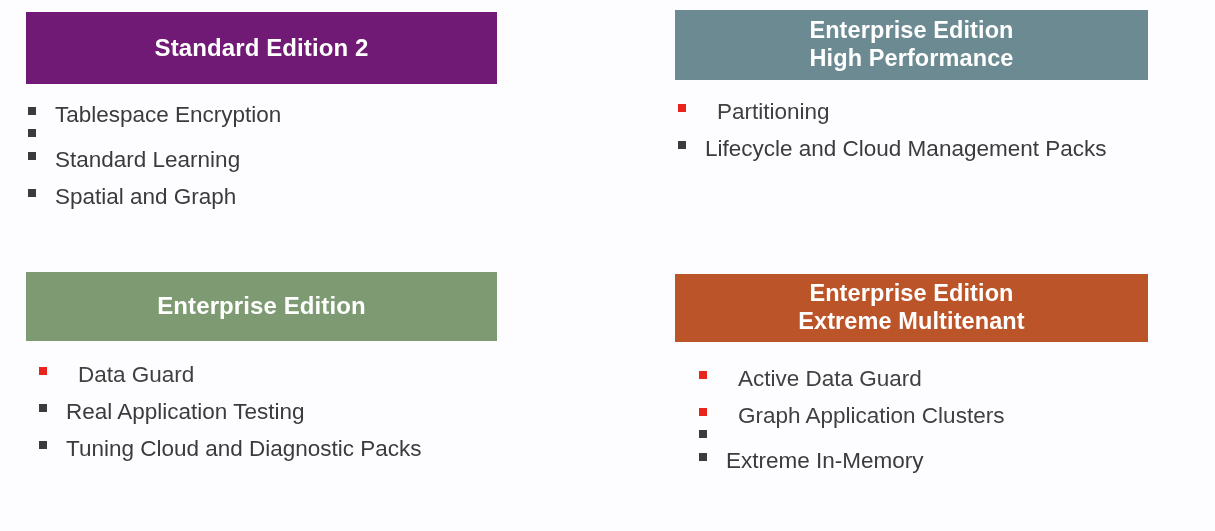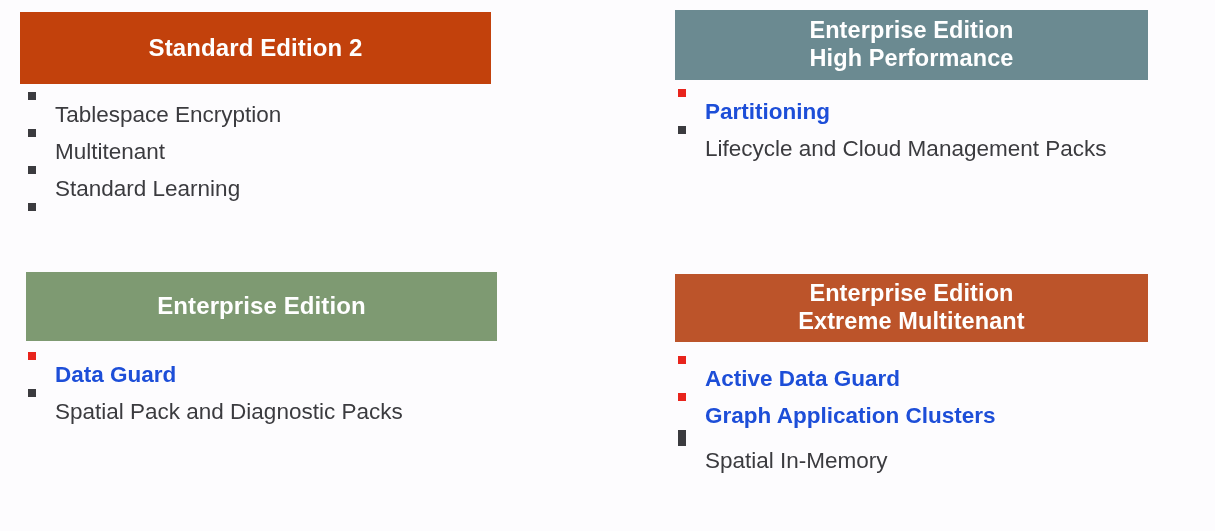--- a/index.html
+++ b/index.html
@@ -43,21 +43,21 @@
   }
 
   .feature-list {
     list-style: none;
     margin: 0;
     padding: 0;
   }
 
   .feature-item {
     display: flex;
-    align-items: flex-start;
+    align-items: center;
     color: #3b3b3f;
     font-size: 22.5px;
     line-height: 37px;
     white-space: nowrap;
   }
 
   .feature-item .bullet {
     display: inline-block;
     width: 8px;
     height: 8px;
@@ -65,34 +65,35 @@
     flex: 0 0 auto;
     position: relative;
     top: -4px;
   }
 
   .feature-item .label {
     display: inline-block;
   }
 
   .feature-item.highlight {
-    color: #1d4ed8;
-    font-weight: bold;
+    color: #404040;
+    font-weight: normal;
+    gap: 12px;
   }
   .feature-item.highlight .bullet {
     background: #e8241c;
   }
 
   
   #panel-standard-edition-2 { left: 0px; top: 0px; width: 600px; }
   #panel-standard-edition-2 .panel-header {
     position: absolute;
-    left: 20px; top: 12px;
+    left: 26px; top: 12px;
     width: 471px; height: 72px;
-    background: #c2410c;
+    background: #701a75;
     font-size: 24px;
   }
   #panel-standard-edition-2 .feature-list {
     position: absolute;
     left: 28px; top: 96px;
   }
   #panel-standard-edition-2 .feature-item .bullet { margin-right: 19px; }
 
   
   #panel-enterprise-high-performance { left: 0px; top: 0px; width: 1215px; }
@@ -114,64 +115,64 @@
   #panel-enterprise-edition { left: 0px; top: 0px; width: 600px; }
   #panel-enterprise-edition .panel-header {
     position: absolute;
     left: 26px; top: 272px;
     width: 471px; height: 69px;
     background: #7e9a72;
     font-size: 24px;
   }
   #panel-enterprise-edition .feature-list {
     position: absolute;
-    left: 28px; top: 356px;
+    left: 39px; top: 356px;
   }
   #panel-enterprise-edition .feature-item .bullet { margin-right: 19px; }
 
   
   #panel-enterprise-extreme-performance { left: 0px; top: 0px; width: 1215px; }
   #panel-enterprise-extreme-performance .panel-header {
     position: absolute;
     left: 675px; top: 274px;
     width: 473px; height: 68px;
     background: #bc542a;
     font-size: 23.5px;
     flex-direction: column;
   }
   #panel-enterprise-extreme-performance .feature-list {
     position: absolute;
-    left: 678px; top: 360px;
+    left: 699px; top: 360px;
   }
   #panel-enterprise-extreme-performance .feature-item .bullet { margin-right: 19px; }
 </style>
 </head>
 <body>
 
 <div class="slide">
 
   <div class="panel" id="panel-standard-edition-2">
     <div class="panel-header">
       <span class="hdr-line">Standard Edition 2</span>
     </div>
     <ul class="feature-list">
       <li class="feature-item">
         <span class="bullet"></span>
         <span class="label">Tablespace Encryption</span>
       </li>
       <li class="feature-item">
         <span class="bullet"></span>
-        <span class="label">Multitenant</span>
       </li>
       <li class="feature-item">
         <span class="bullet"></span>
         <span class="label">Standard Learning</span>
       </li>
       <li class="feature-item">
         <span class="bullet"></span>
+        <span class="label">Spatial and Graph</span>
       </li>
     </ul>
   </div>
 
   <div class="panel" id="panel-enterprise-high-performance">
     <div class="panel-header">
       <span class="hdr-line">Enterprise Edition</span>
       <span class="hdr-line">High Performance</span>
     </div>
     <ul class="feature-list">
@@ -190,21 +191,25 @@
     <div class="panel-header">
       <span class="hdr-line">Enterprise Edition</span>
     </div>
     <ul class="feature-list">
       <li class="feature-item highlight">
         <span class="bullet"></span>
         <span class="label">Data Guard</span>
       </li>
       <li class="feature-item">
         <span class="bullet"></span>
-        <span class="label">Spatial Pack and Diagnostic Packs</span>
+        <span class="label">Real Application Testing</span>
+      </li>
+      <li class="feature-item">
+        <span class="bullet"></span>
+        <span class="label">Tuning Cloud and Diagnostic Packs</span>
       </li>
     </ul>
   </div>
 
   <div class="panel" id="panel-enterprise-extreme-performance">
     <div class="panel-header">
       <span class="hdr-line">Enterprise Edition</span>
       <span class="hdr-line">Extreme Multitenant</span>
     </div>
     <ul class="feature-list">
@@ -214,18 +219,18 @@
       </li>
       <li class="feature-item highlight">
         <span class="bullet"></span>
         <span class="label">Graph Application Clusters</span>
       </li>
       <li class="feature-item">
         <span class="bullet"></span>
       </li>
       <li class="feature-item">
         <span class="bullet"></span>
-        <span class="label">Spatial In-Memory</span>
+        <span class="label">Extreme In-Memory</span>
       </li>
     </ul>
   </div>
 
 </div>
 
 </body></html>

